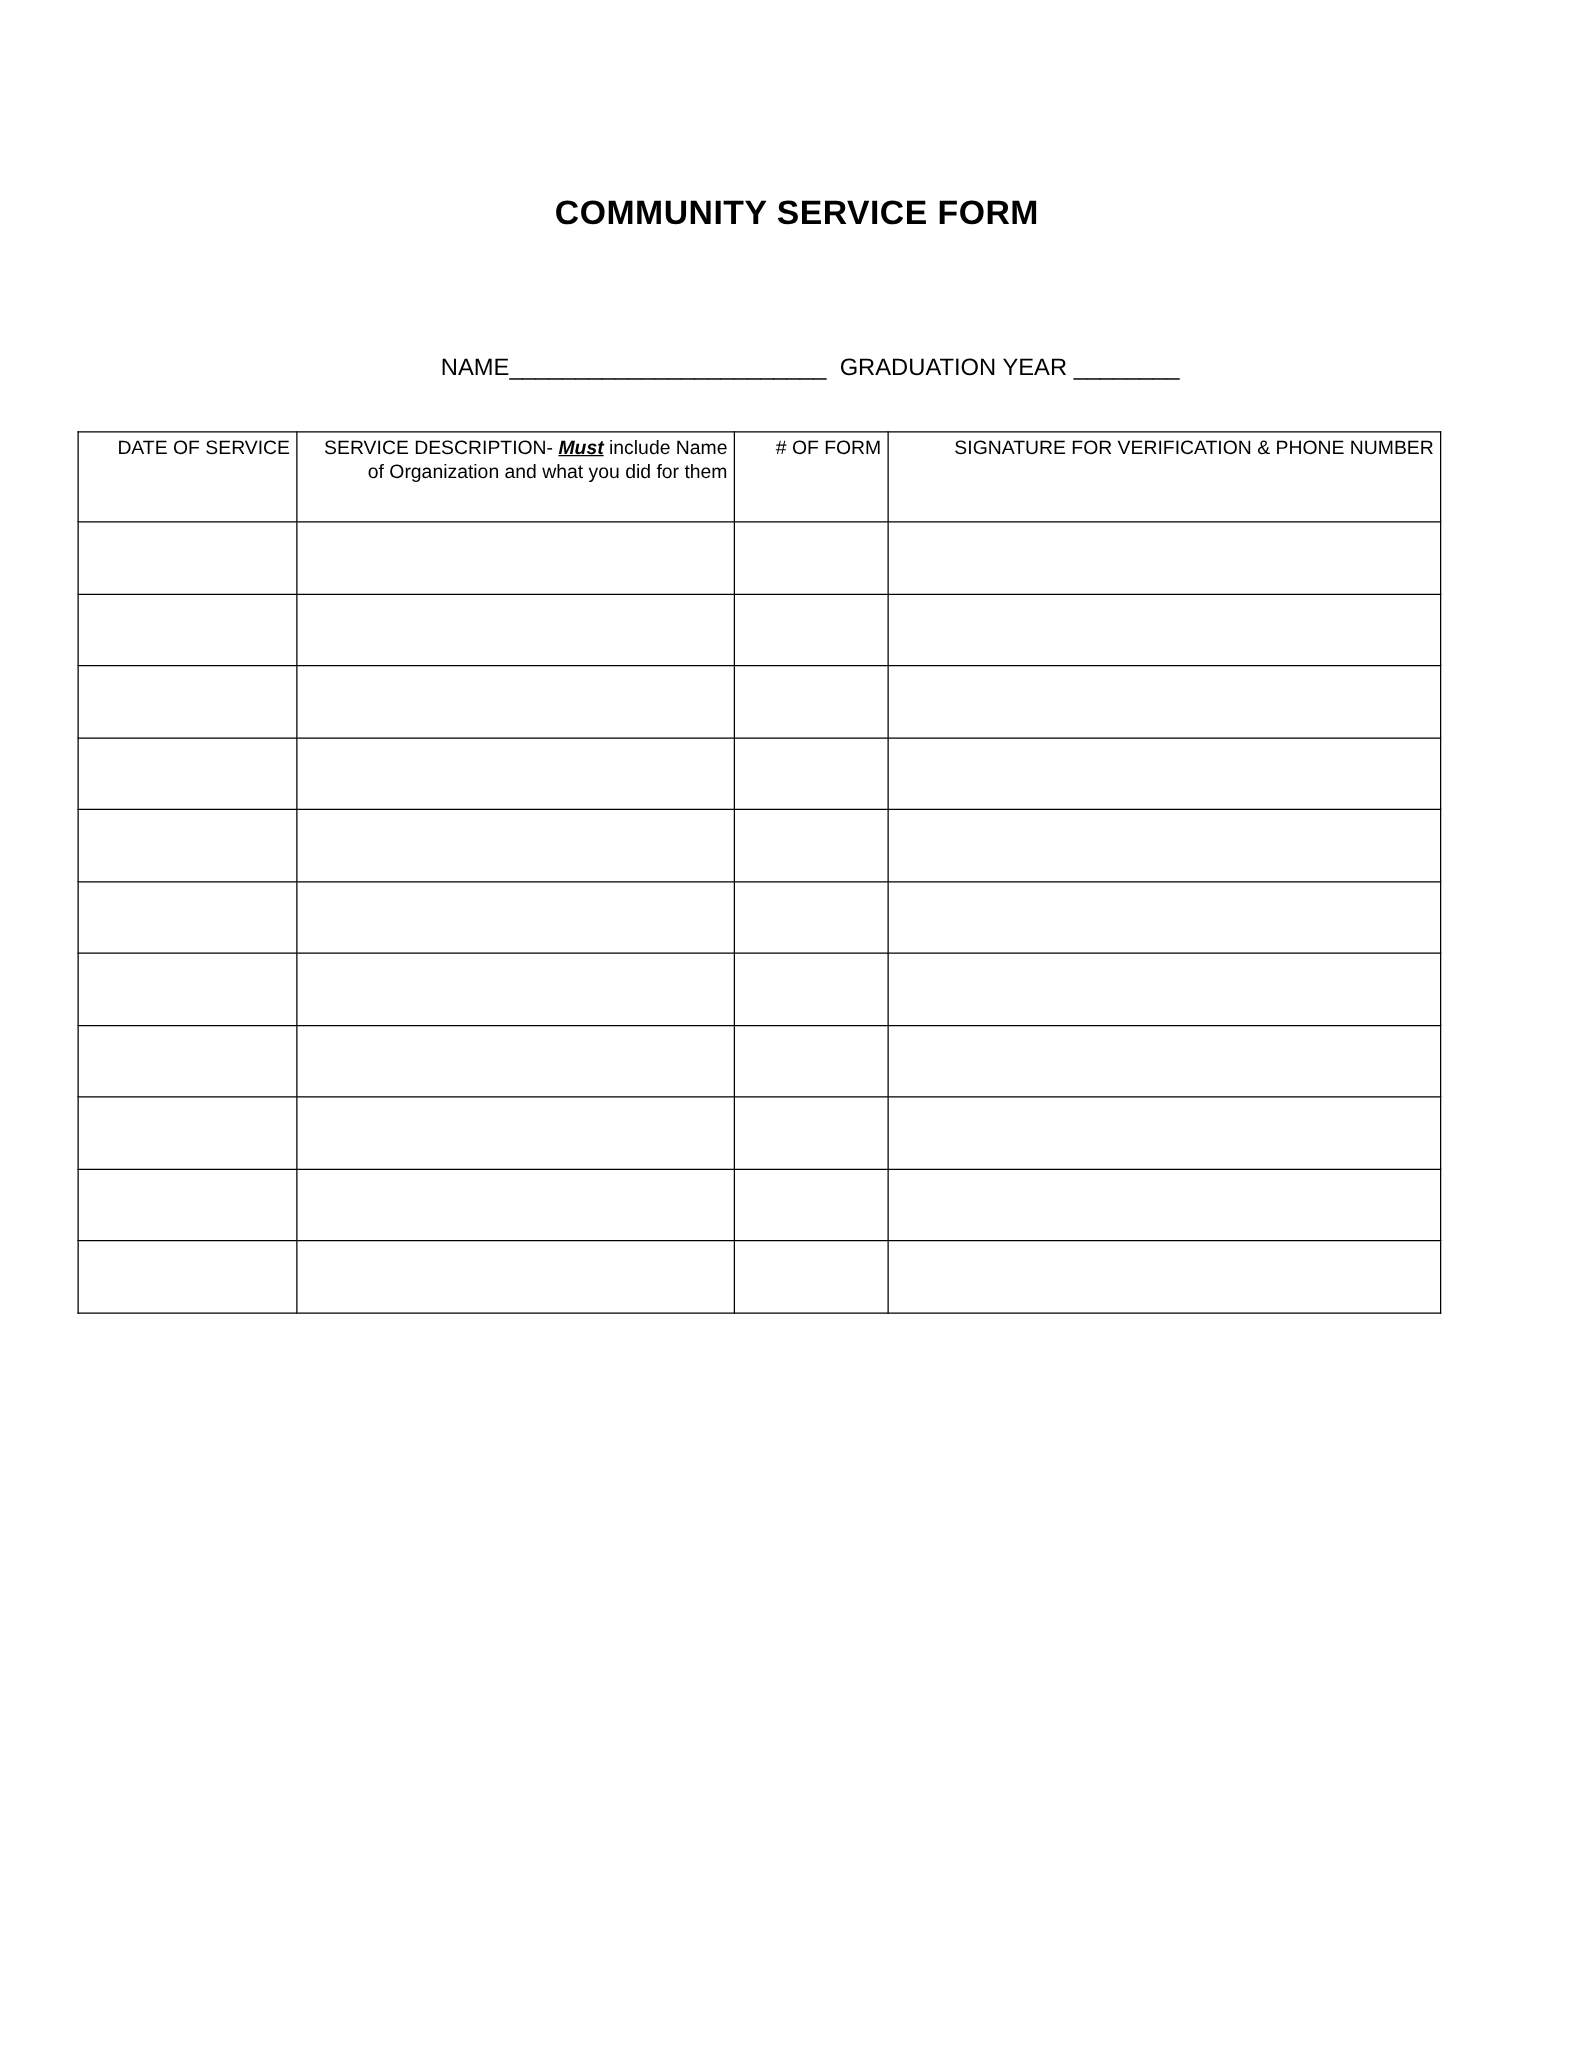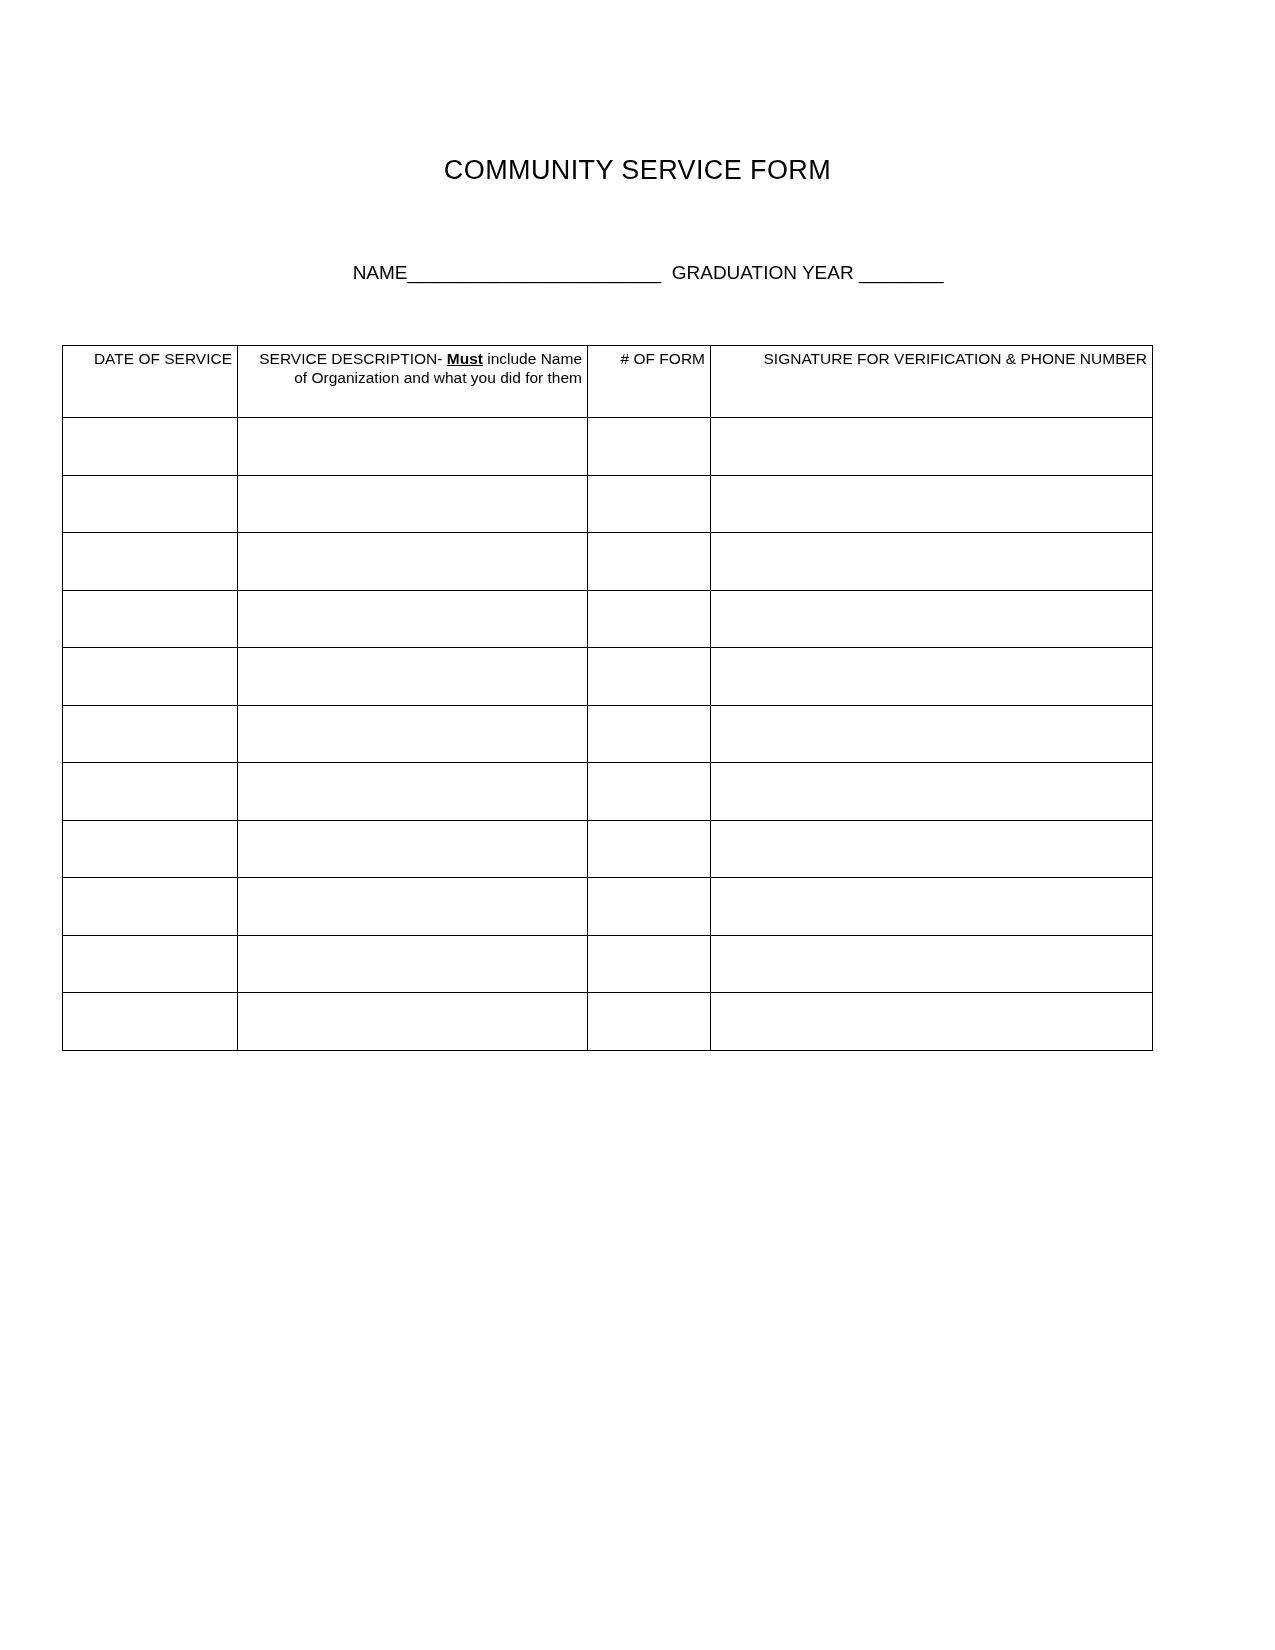--- a/index.html
+++ b/index.html
@@ -22,26 +22,26 @@
     box-sizing: border-box;
   }
   .doc-title {
     position: absolute;
     left: 0;
     top: 155px;
     width: 100%;
     text-align: center;
     font-size: 27px;
     letter-spacing: 0.4px;
-    font-weight: normal;
+    font-weight: bold;
   }
   .id-line {
     position: absolute;
     left: 0;
-    top: 240px;
+    top: 262px;
     width: 100%;
     text-align: center;
     font-size: 19px;
     white-space: pre;
   }
   .id-line .seg {
     display: inline;
   }
   table.form-table {
     position: absolute;
@@ -68,20 +68,21 @@
   table.form-table tr.data-row {
     height: 57.5px;
   }
   col.c1 { width: 175px; }
   col.c2 { width: 350px; }
   col.c3 { width: 123px; }
   col.c4 { width: 442px; }
   .must {
     font-weight: bold;
     text-decoration: underline;
+    font-style: italic;
   }
   .cell-empty {
     min-height: 46px;
   }
 </style>
 </head>
 <body>
 
 <div class="page">
 

